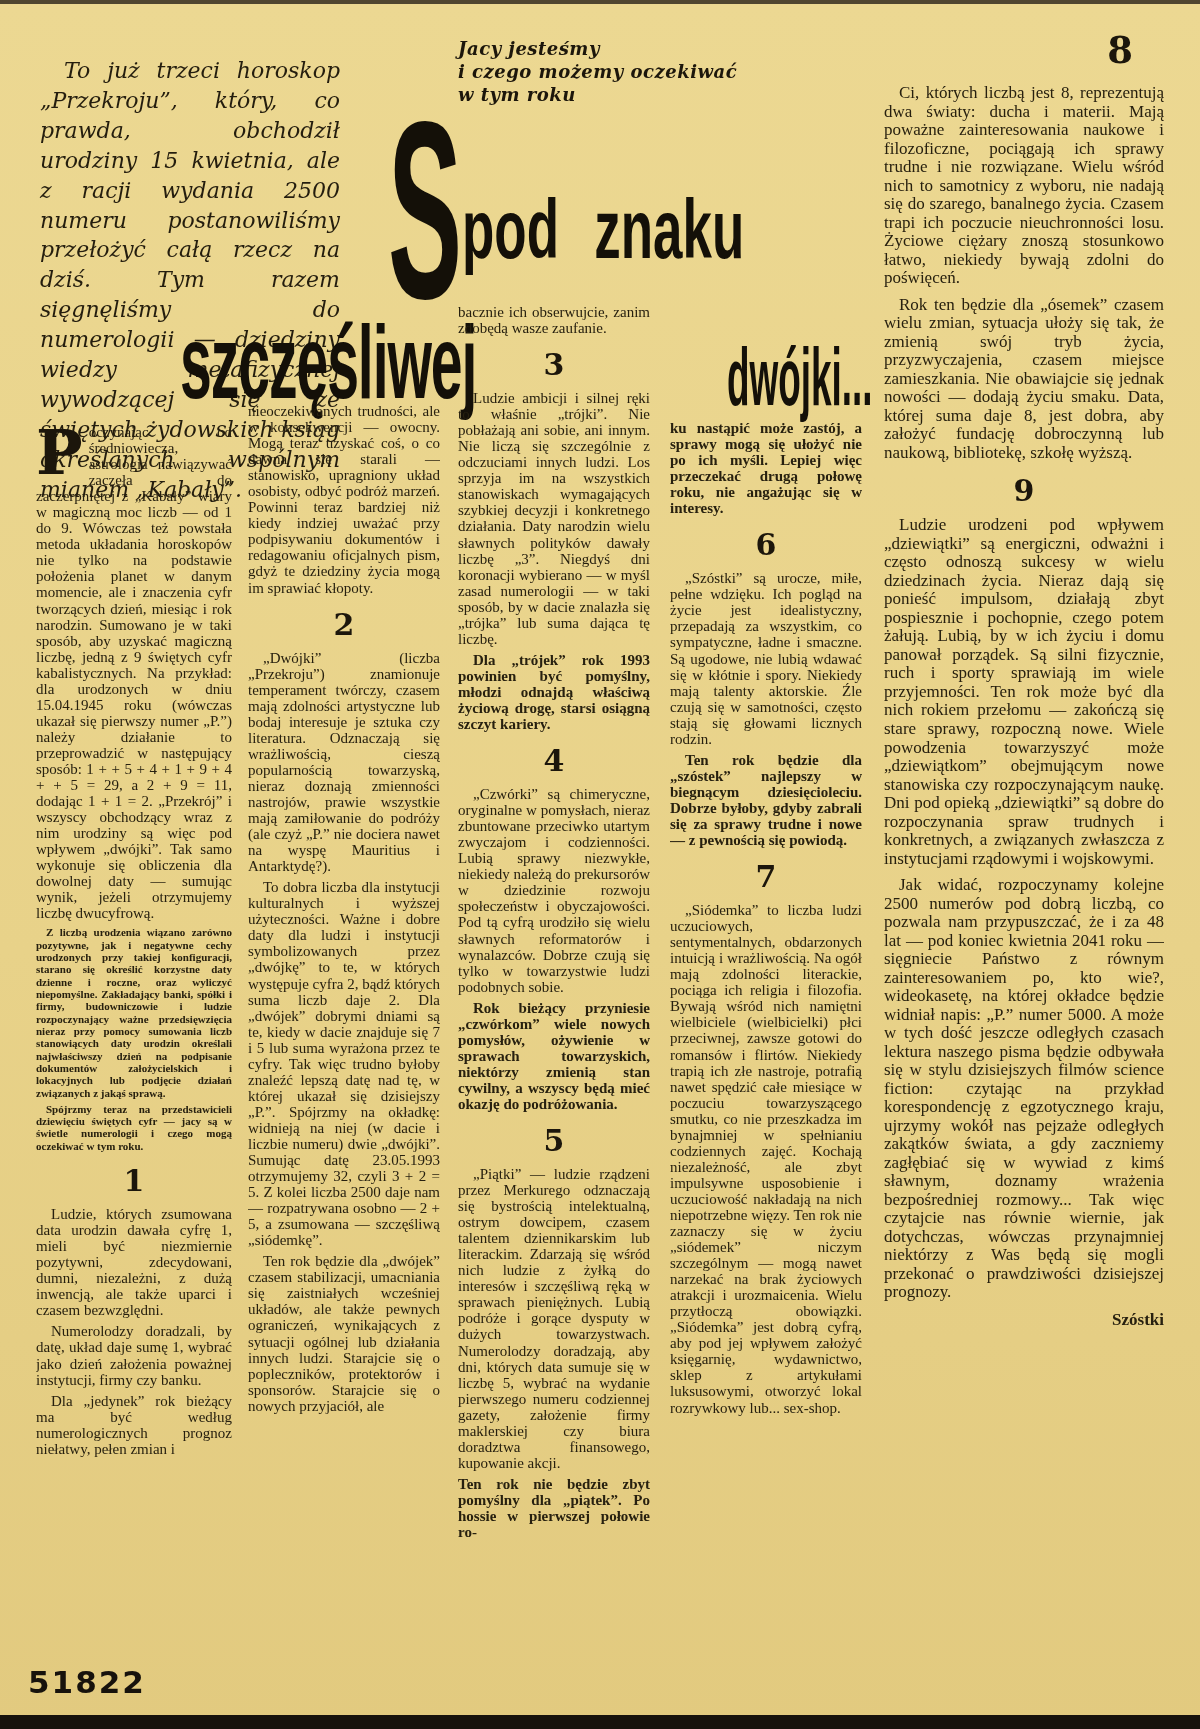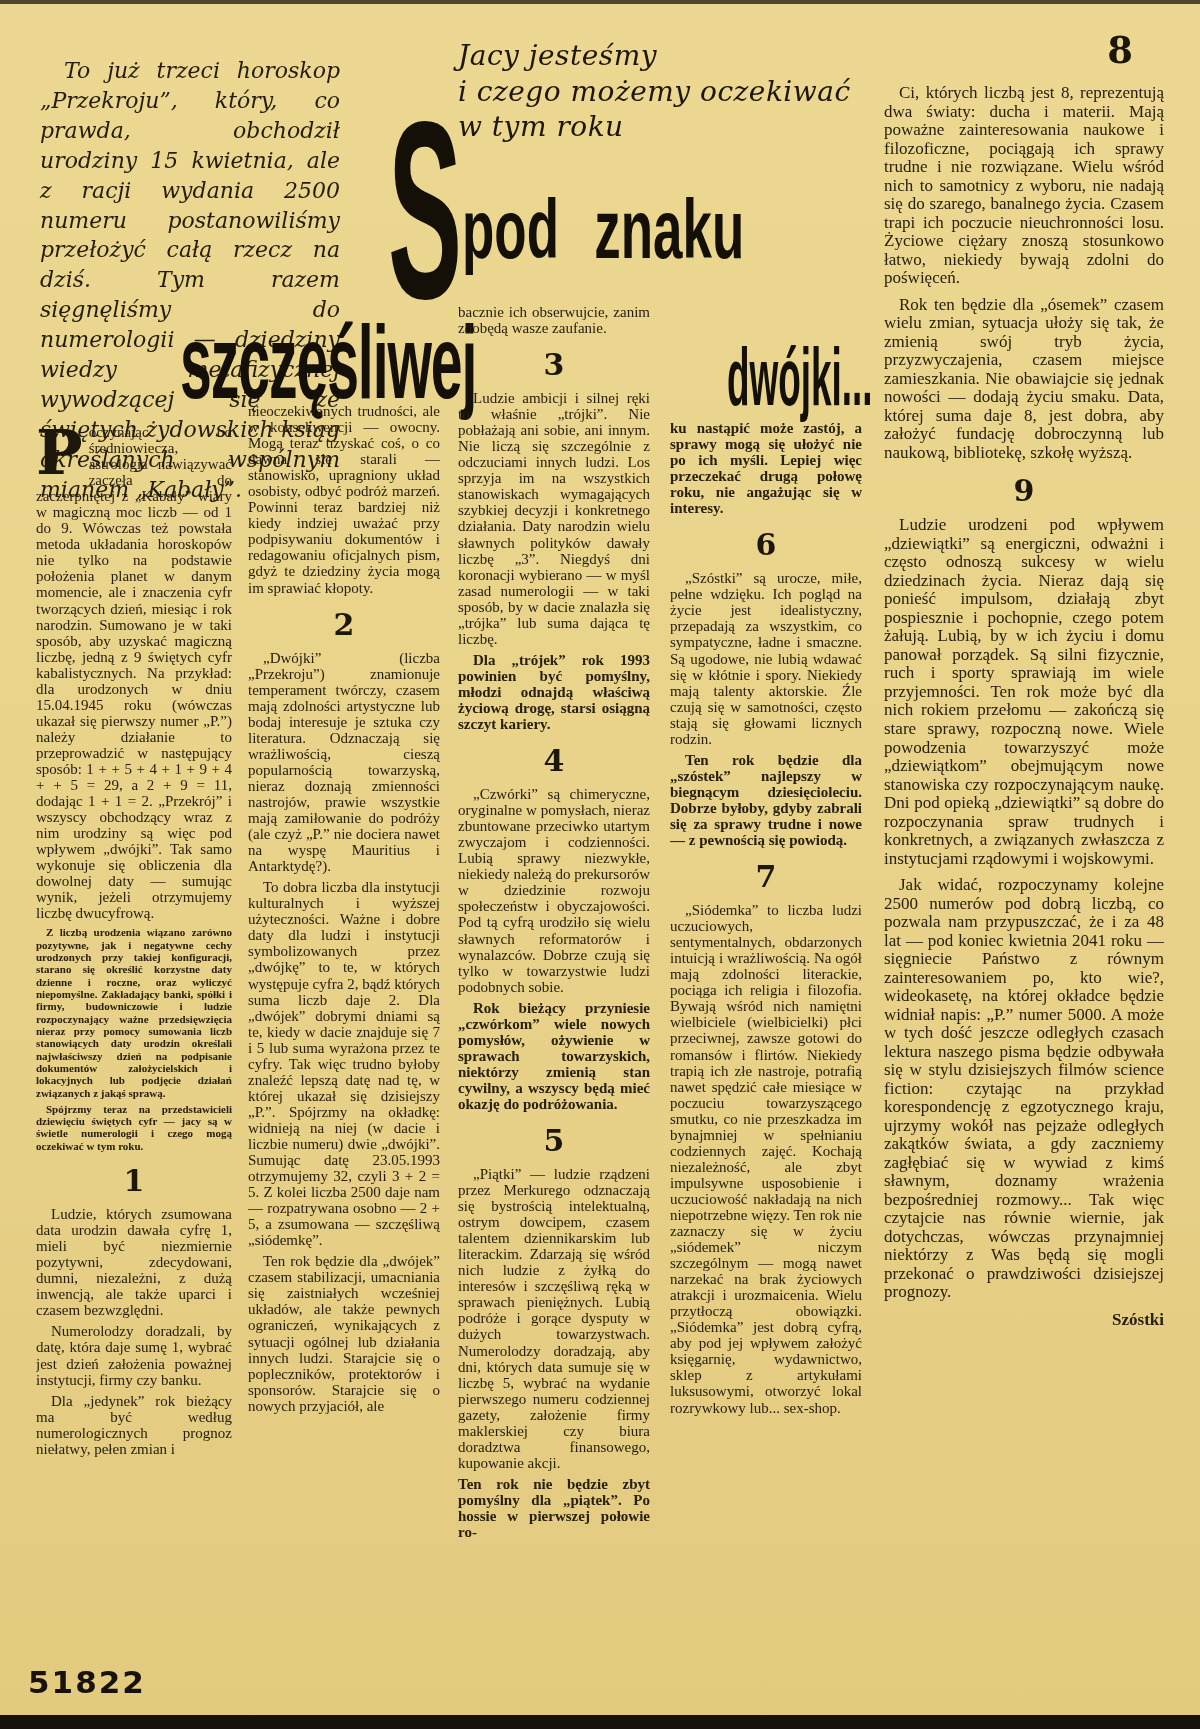--- a/index.html
+++ b/index.html
@@ -19,22 +19,22 @@
 
   .intro {
     position: absolute; left: 40px; top: 36px; width: 300px;
     font-family: "DejaVu Serif", serif; font-style: italic;
     font-size: 22px; line-height: 1.36; text-align: justify; text-indent: 24px;
     color: #241d0e;
     margin-top: 20px;
   }
   .script-heading {
     position: absolute; left: 458px; top: 38px;
-    font-family: "DejaVu Serif", serif; font-style: italic; font-weight: normal;
-    font-size: 28px; line-height: 1.27; color: #1c160b; letter-spacing: .5px;
+    font-family: "DejaVu Serif", serif; font-style: italic; font-weight: bold;
+    font-size: 18px; line-height: 1.27; color: #1c160b; letter-spacing: .5px;
   }
   .hl {
     position: absolute; font-family: "Liberation Sans", sans-serif; font-weight: bold;
     color: #141008; white-space: nowrap; transform-origin: left top; line-height: 1;
   }
   .hl-s   { left: 388px; top: 85px;  font-size: 252px; transform: scaleX(0.44); letter-spacing: -4px; }
   .hl-row { left: 462px; top: 187px; font-size: 84px;  transform: scaleX(0.63); }
   .hl-row .w1 { margin-right: 56px; }
   .hl-l2  { left: 180px; top: 310px; font-size: 104px; transform: scaleX(0.55); letter-spacing: -2px; }
   .hl-l3  { left: 727px; top: 336px; font-size: 82px;  transform: scaleX(0.45); }
@@ -92,21 +92,21 @@
   <div class="hl hl-l3">dwójki...</div>
 
   <div class="pageno">8</div>
 
   <div class="col col-1">
       <div class="para hasdrop"><span class="dropcap">P</span>oczynając od średniowiecza, astrologia nawiązywać zaczęła do zaczerpniętej z „Kabały” wiary w magiczną moc liczb — od 1 do 9. Wówczas też powstała metoda układania horoskopów nie tylko na podstawie położenia planet w danym momencie, ale i znaczenia cyfr tworzących dzień, miesiąc i rok narodzin. Sumowano je w taki sposób, aby uzyskać magiczną liczbę, jedną z 9 świętych cyfr kabalistycznych. Na przykład: dla urodzonych w dniu 15.04.1945 roku (wówczas ukazał się pierwszy numer „P.”) należy działanie to przeprowadzić w następujący sposób: 1 + + 5 + 4 + 1 + 9 + 4 + + 5 = 29, a 2 + 9 = 11, dodając 1 + 1 = 2. „Przekrój” i wszyscy obchodzący wraz z nim urodziny są więc pod wpływem „dwójki”. Tak samo wykonuje się obliczenia dla dowolnej daty — sumując wynik, jeżeli otrzymujemy liczbę dwucyfrową.</div>
       <div class="para small">Z liczbą urodzenia wiązano zarówno pozytywne, jak i negatywne cechy urodzonych przy takiej konfiguracji, starano się określić korzystne daty dzienne i roczne, oraz wyliczyć niepomyślne. Zakładający banki, spółki i firmy, budowniczowie i ludzie rozpoczynający ważne przedsięwzięcia nieraz przy pomocy sumowania liczb stanowiących daty urodzin określali najwłaściwszy dzień na podpisanie dokumentów założycielskich i lokacyjnych lub podjęcie działań związanych z jakąś sprawą.</div>
       <div class="para small">Spójrzmy teraz na przedstawicieli dziewięciu świętych cyfr — jacy są w świetle numerologii i czego mogą oczekiwać w tym roku.</div>
       <div class="secnum">1</div>
       <div class="para">Ludzie, których zsumowana data urodzin dawała cyfrę 1, mieli być niezmiernie pozytywni, zdecydowani, dumni, niezależni, z dużą inwencją, ale także uparci i czasem bezwzględni.</div>
-      <div class="para">Numerolodzy doradzali, by datę, która daje sumę 1, wybrać jest dzień założenia poważnej instytucji, firmy czy banku.</div>
+      <div class="para">Numerolodzy doradzali, by datę, układ daje sumę 1, wybrać jako dzień założenia poważnej instytucji, firmy czy banku.</div>
       <div class="para">Dla „jedynek” rok bieżący ma być według numerologicznych prognoz niełatwy, pełen zmian i</div>
     </div>
   <div class="col col-2">
       <div class="para cont">nieoczekiwanych trudności, ale w konsekwencji — owocny. Mogą teraz uzyskać coś, o co dawna się starali — stanowisko, upragniony układ osobisty, odbyć podróż marzeń. Powinni teraz bardziej niż kiedy indziej uważać przy podpisywaniu dokumentów i redagowaniu oficjalnych pism, gdyż te dziedziny życia mogą im sprawiać kłopoty.</div>
       <div class="secnum">2</div>
       <div class="para">„Dwójki” (liczba „Przekroju”) znamionuje temperament twórczy, czasem mają zdolności artystyczne lub bodaj interesuje je sztuka czy literatura. Odznaczają się wrażliwością, cieszą popularnością towarzyską, nieraz doznają zmienności nastrojów, prawie wszystkie mają zamiłowanie do podróży (ale czyż „P.” nie dociera nawet na wyspę Mauritius i Antarktydę?).</div>
       <div class="para">To dobra liczba dla instytucji kulturalnych i wyższej użyteczności. Ważne i dobre daty dla ludzi i instytucji symbolizowanych przez „dwójkę” to te, w których występuje cyfra 2, bądź których suma liczb daje 2. Dla „dwójek” dobrymi dniami są te, kiedy w dacie znajduje się 7 i 5 lub suma wyrażona przez te cyfry. Tak więc trudno byłoby znaleźć lepszą datę nad tę, w której ukazał się dzisiejszy „P.”. Spójrzmy na okładkę: widnieją na niej (w dacie i liczbie numeru) dwie „dwójki”. Sumując datę 23.05.1993 otrzymujemy 32, czyli 3 + 2 = 5. Z kolei liczba 2500 daje nam — rozpatrywana osobno — 2 + 5, a zsumowana — szczęśliwą „siódemkę”.</div>
       <div class="para">Ten rok będzie dla „dwójek” czasem stabilizacji, umacniania się zaistniałych wcześniej układów, ale także pewnych ograniczeń, wynikających z sytuacji ogólnej lub działania innych ludzi. Starajcie się o popleczników, protektorów i sponsorów. Starajcie się o nowych przyjaciół, ale</div>
     </div>
   <div class="col col-3">

